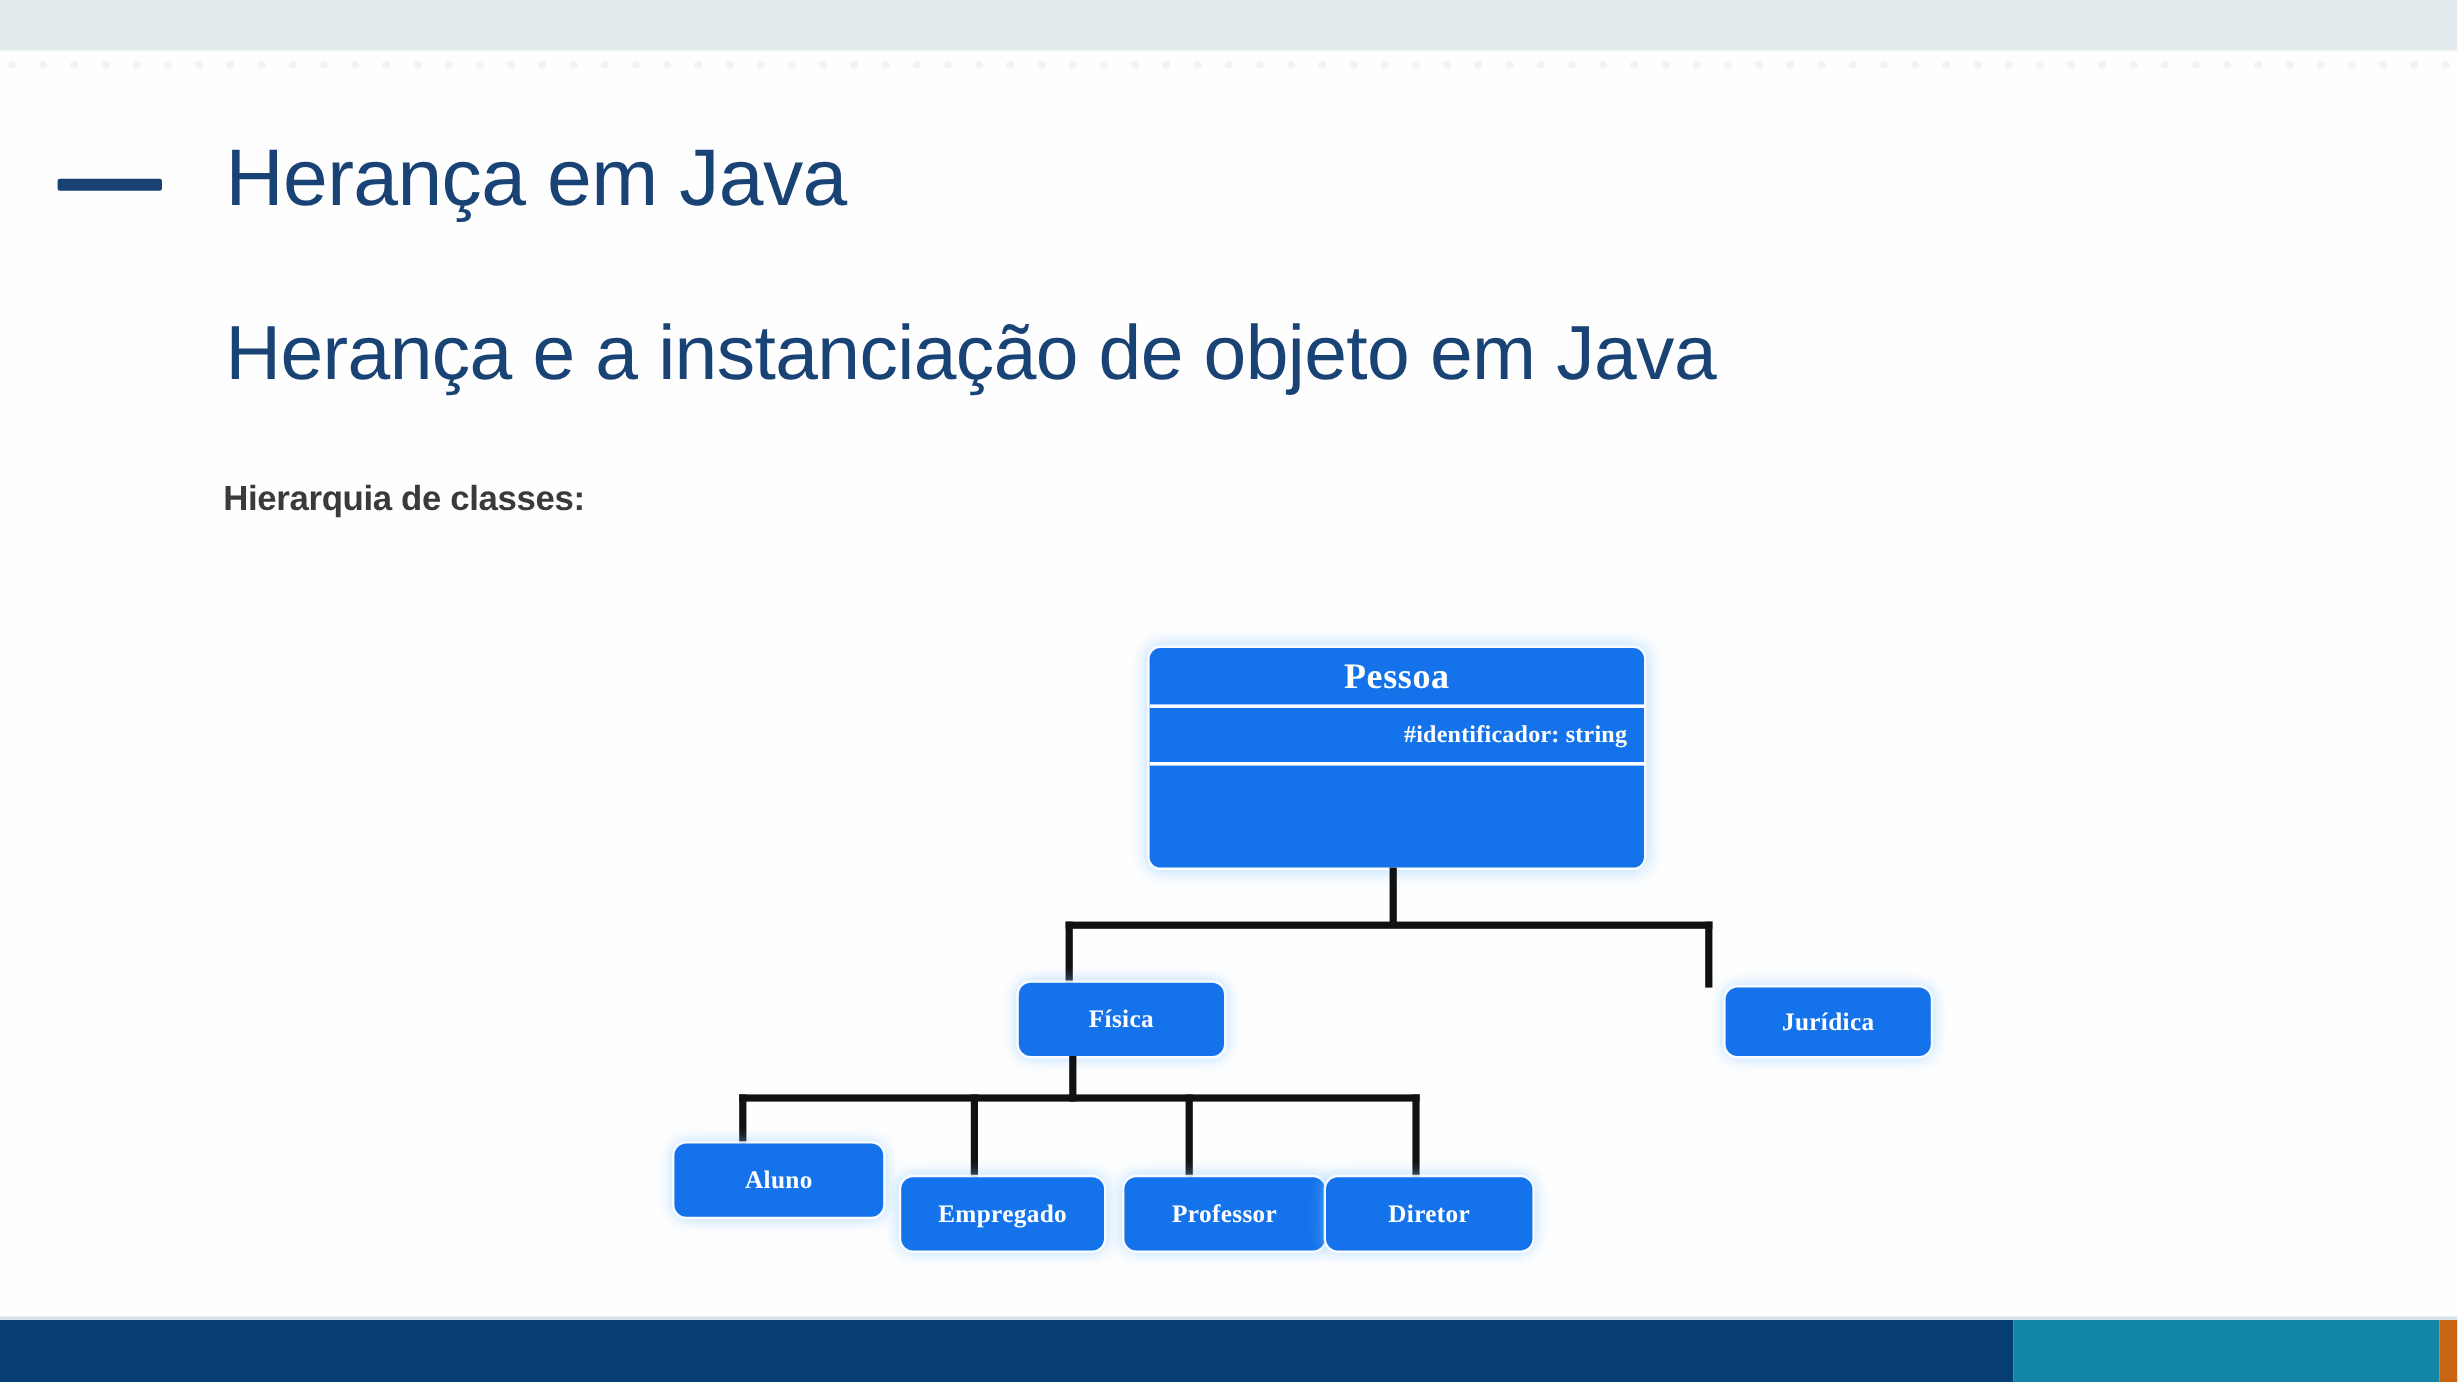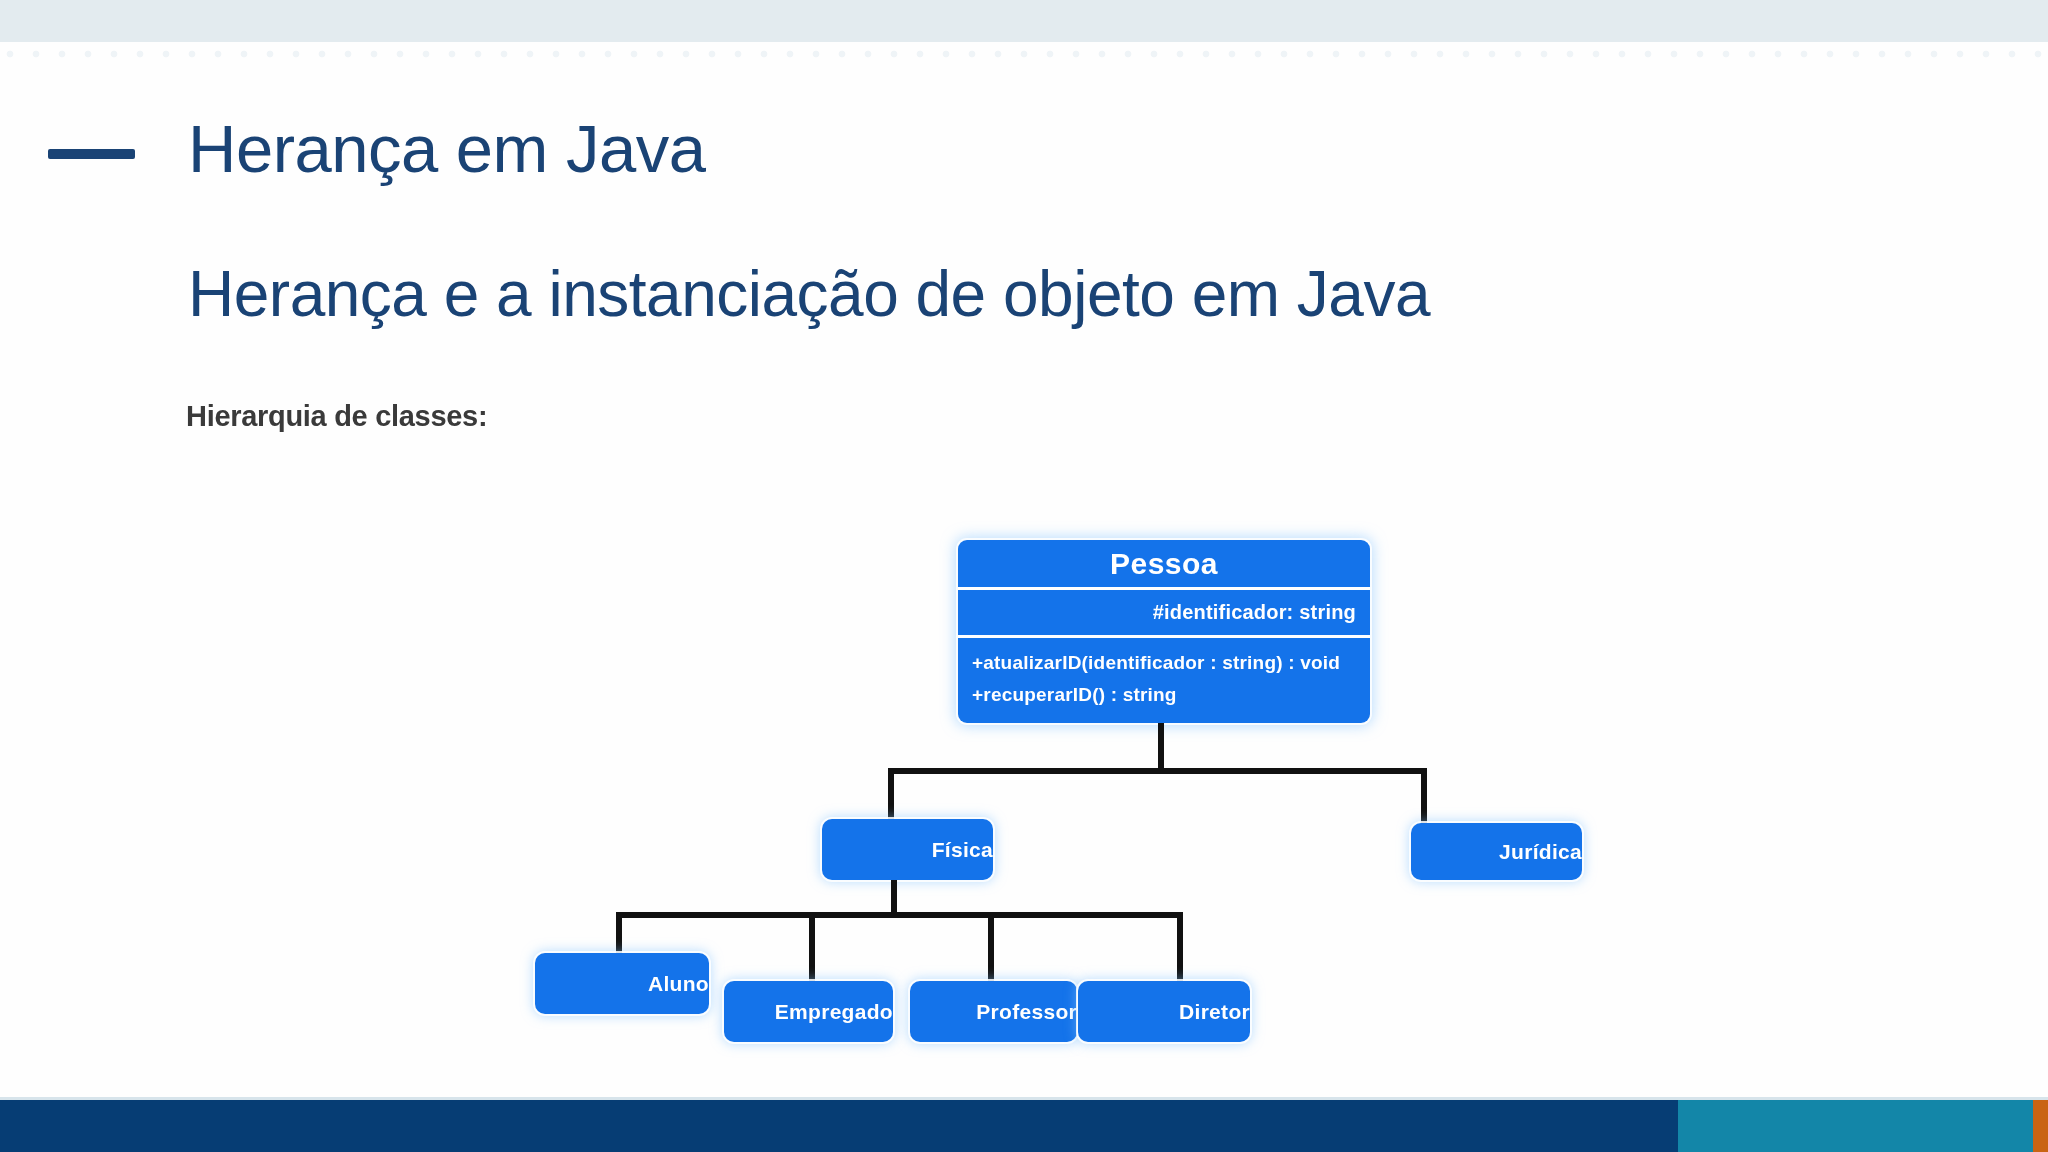--- a/index.html
+++ b/index.html
@@ -35,21 +35,21 @@
     position:absolute;left:188px;top:258px;
     font-size:64px;line-height:1.15;color:#1a4375;
     letter-spacing:-0.5px;font-weight:400;
   }
   .section-label{
     position:absolute;left:186px;top:400px;
     font-size:29px;color:#3a3a3a;font-weight:700;
     letter-spacing:-0.3px;
   }
   
-  .diagram{position:absolute;left:0;top:0;width:2048px;height:1152px;}
+  .diagram{position:absolute;left:0;top:0;width:2048px;height:1152px;font-family:Liberation Serif, serif;}
   .uml-root{
     position:absolute;left:958px;top:540px;width:412px;height:183px;
     background:#1473ea;border-radius:9px;
     box-shadow:0 0 0 2px rgba(255,255,255,.85), 0 0 14px 3px rgba(130,195,255,.55);
     color:#ffffff;box-sizing:border-box;
   }
   .uml-header{
     height:50px;display:flex;align-items:center;justify-content:center;
     font-size:30px;font-weight:700;letter-spacing:.5px;
     border-bottom:3px solid #ffffff;box-sizing:border-box;
@@ -60,22 +60,22 @@
     font-size:20px;font-weight:700;letter-spacing:.2px;text-align:right;
   }
   .uml-methods{
     height:82px;display:flex;flex-direction:column;justify-content:center;
     gap:10px;padding:0 14px;box-sizing:border-box;
     font-size:19px;font-weight:700;letter-spacing:.2px;white-space:nowrap;
   }
   .uml-node{
     position:absolute;background:#1473ea;border-radius:10px;
     box-shadow:0 0 0 2px rgba(255,255,255,.85), 0 0 12px 2px rgba(130,195,255,.55);
-    color:#ffffff;display:flex;align-items:center;justify-content:flex-end;
-    font-size:21px;font-weight:700;letter-spacing:.3px;
+    color:#ffffff;display:flex;align-items:center;justify-content:center;
+    font-size:21px;font-weight:700;letter-spacing:.3px;margin-left:27px;
   }
   .node-fisica{left:822px;top:819px;width:171px;height:61px;}
   .node-juridica{left:1411px;top:823px;width:171px;height:57px;}
   .node-aluno{left:535px;top:953px;width:174px;height:61px;}
   .node-empregado{left:724px;top:981px;width:169px;height:61px;}
   .node-professor{left:910px;top:981px;width:167px;height:61px;}
   .node-diretor{left:1078px;top:981px;width:172px;height:61px;}
   .conn{position:absolute;background:#111111;}
   
   .footer{position:absolute;left:0;top:1100px;width:2048px;height:52px;}
@@ -96,24 +96,20 @@
   <div class="page-title">Herança em Java</div>
   <div class="page-subtitle">Herança e a instanciação de objeto em Java</div>
   <div class="section-label">Hierarquia de classes:</div>
 
   <div class="diagram">
 
     <div class="uml-root">
       <div class="uml-header">Pessoa</div>
       <div class="uml-attrs">
         <span>#identificador: string</span>
-      </div>
-      <div class="uml-methods">
-        <span>+atualizarID(identificador : string) : void</span>
-        <span>+recuperarID() : string</span>
       </div>
     </div>
 
     <div class="conn" style="left:1158px;top:723px;width:6px;height:50px;"></div>
     <div class="conn" style="left:888px;top:768px;width:539px;height:6px;"></div>
     <div class="conn" style="left:888px;top:768px;width:6px;height:51px;"></div>
     <div class="conn" style="left:1421px;top:768px;width:6px;height:55px;"></div>
 
     <div class="uml-node node-fisica">
       <span>Física</span>

